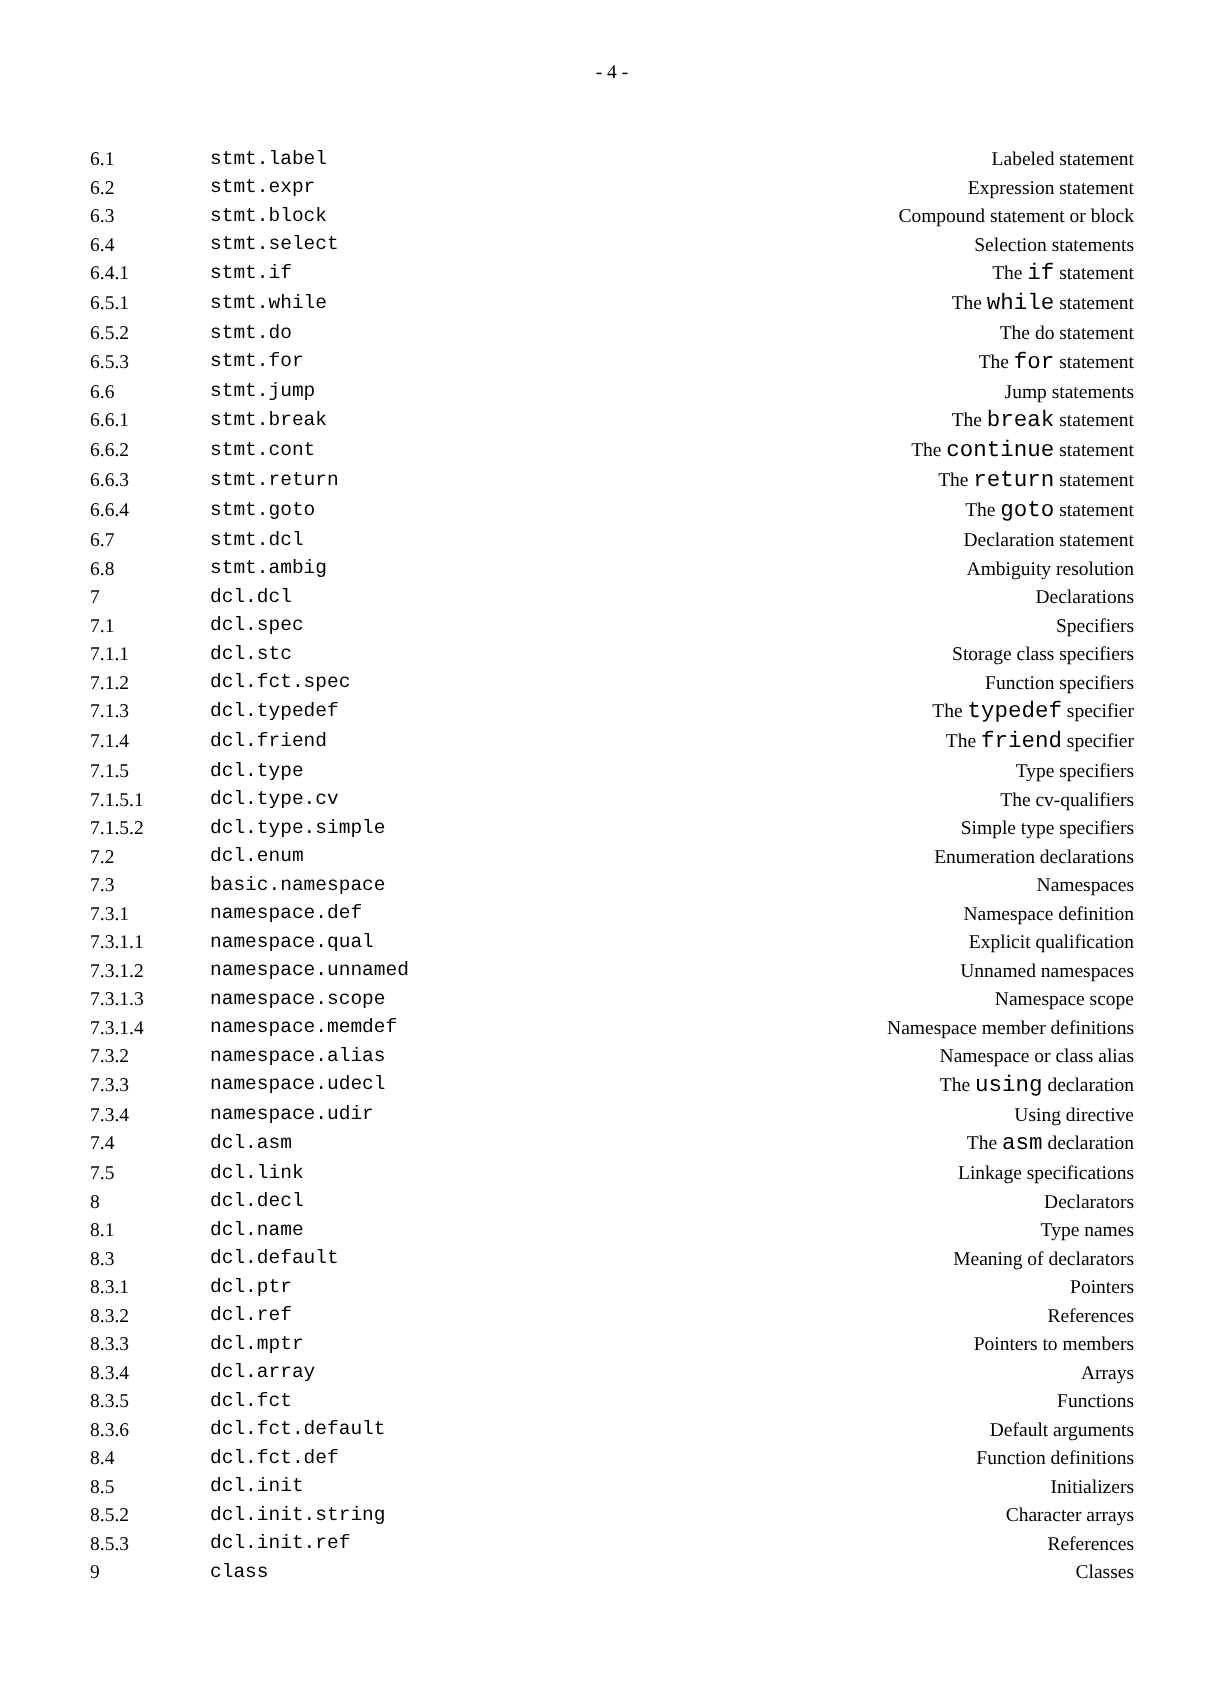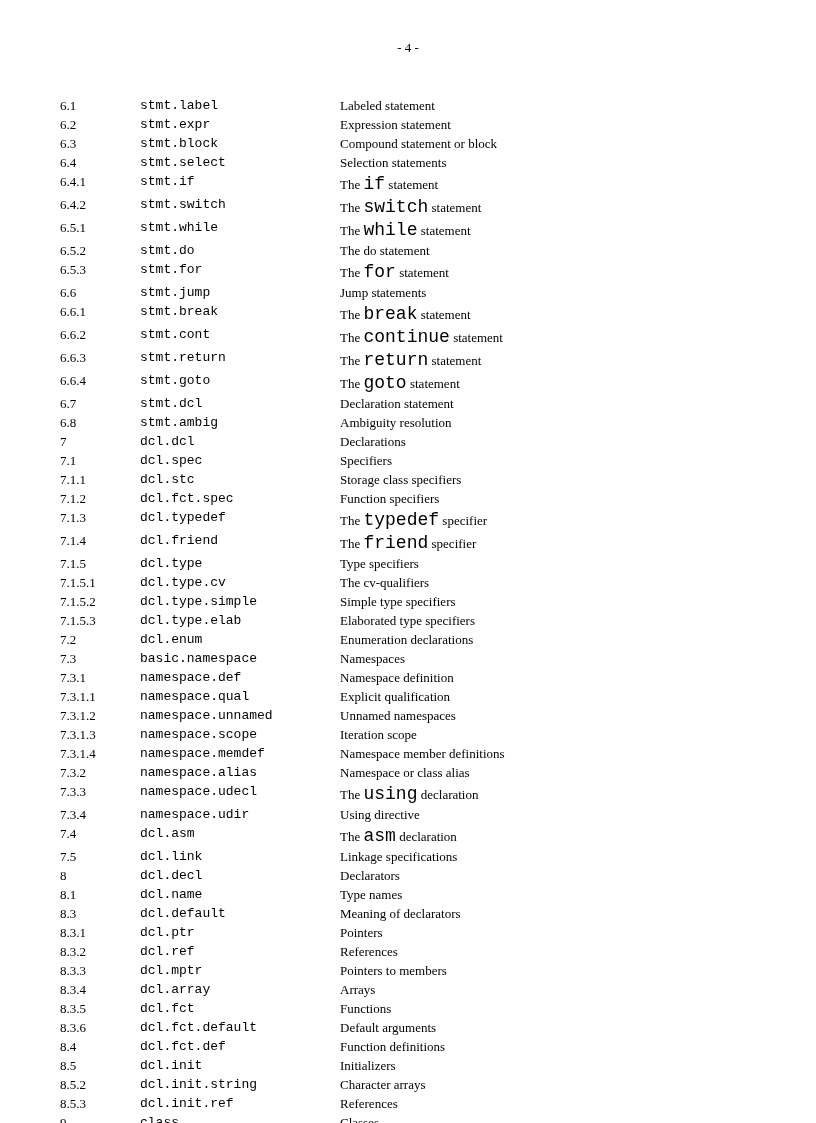--- a/index.html
+++ b/index.html
@@ -39,24 +39,25 @@
       width: 80px;
       font-size: 13px;
     }
     .col-ref {
       width: 200px;
       font-size: 13px;
       font-family: 'Courier New', Courier, monospace;
     }
     .col-title {
       font-size: 13px;
+      text-align: right;
     }
     .col-title code, .inline-code {
       font-family: 'Courier New', Courier, monospace;
-      font-size: 18px;
+      font-size: 15px;
     }
   </style>
 </head>
 <body>
 
 <div class="page">
   <div class="page-number">- 4 -</div>
 
   <table class="toc-table">
     <tbody id="toc-body">
@@ -79,25 +80,20 @@
           <td class="col-num">6.4</td>
           <td class="col-ref">stmt.select</td>
           <td class="col-title">Selection statements</td>
         </tr>
         <tr>
           <td class="col-num">6.4.1</td>
           <td class="col-ref">stmt.if</td>
           <td class="col-title">The <span class="inline-code">if</span> statement</td>
         </tr>
         <tr>
-          <td class="col-num">6.4.2</td>
-          <td class="col-ref">stmt.switch</td>
-          <td class="col-title">The <span class="inline-code">switch</span> statement</td>
-        </tr>
-        <tr>
           <td class="col-num">6.5.1</td>
           <td class="col-ref">stmt.while</td>
           <td class="col-title">The <span class="inline-code">while</span> statement</td>
         </tr>
         <tr>
           <td class="col-num">6.5.2</td>
           <td class="col-ref">stmt.do</td>
           <td class="col-title">The do statement</td>
         </tr>
         <tr>
@@ -179,25 +175,20 @@
           <td class="col-num">7.1.5.1</td>
           <td class="col-ref">dcl.type.cv</td>
           <td class="col-title">The cv-qualifiers</td>
         </tr>
         <tr>
           <td class="col-num">7.1.5.2</td>
           <td class="col-ref">dcl.type.simple</td>
           <td class="col-title">Simple type specifiers</td>
         </tr>
         <tr>
-          <td class="col-num">7.1.5.3</td>
-          <td class="col-ref">dcl.type.elab</td>
-          <td class="col-title">Elaborated type specifiers</td>
-        </tr>
-        <tr>
           <td class="col-num">7.2</td>
           <td class="col-ref">dcl.enum</td>
           <td class="col-title">Enumeration declarations</td>
         </tr>
         <tr>
           <td class="col-num">7.3</td>
           <td class="col-ref">basic.namespace</td>
           <td class="col-title">Namespaces</td>
         </tr>
         <tr>
@@ -211,21 +202,21 @@
           <td class="col-title">Explicit qualification</td>
         </tr>
         <tr>
           <td class="col-num">7.3.1.2</td>
           <td class="col-ref">namespace.unnamed</td>
           <td class="col-title">Unnamed namespaces</td>
         </tr>
         <tr>
           <td class="col-num">7.3.1.3</td>
           <td class="col-ref">namespace.scope</td>
-          <td class="col-title">Iteration scope</td>
+          <td class="col-title">Namespace scope</td>
         </tr>
         <tr>
           <td class="col-num">7.3.1.4</td>
           <td class="col-ref">namespace.memdef</td>
           <td class="col-title">Namespace member definitions</td>
         </tr>
         <tr>
           <td class="col-num">7.3.2</td>
           <td class="col-ref">namespace.alias</td>
           <td class="col-title">Namespace or class alias</td>

